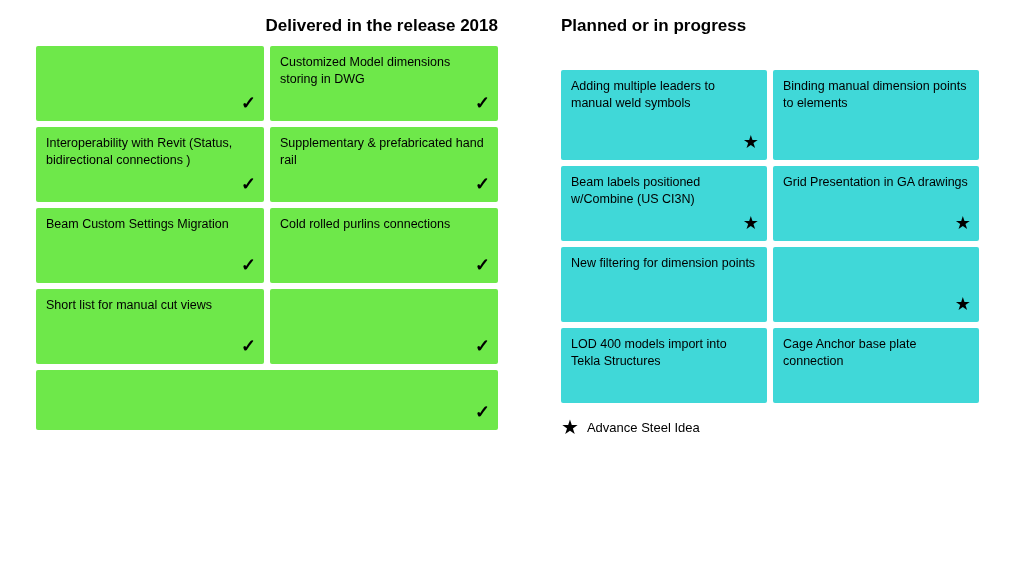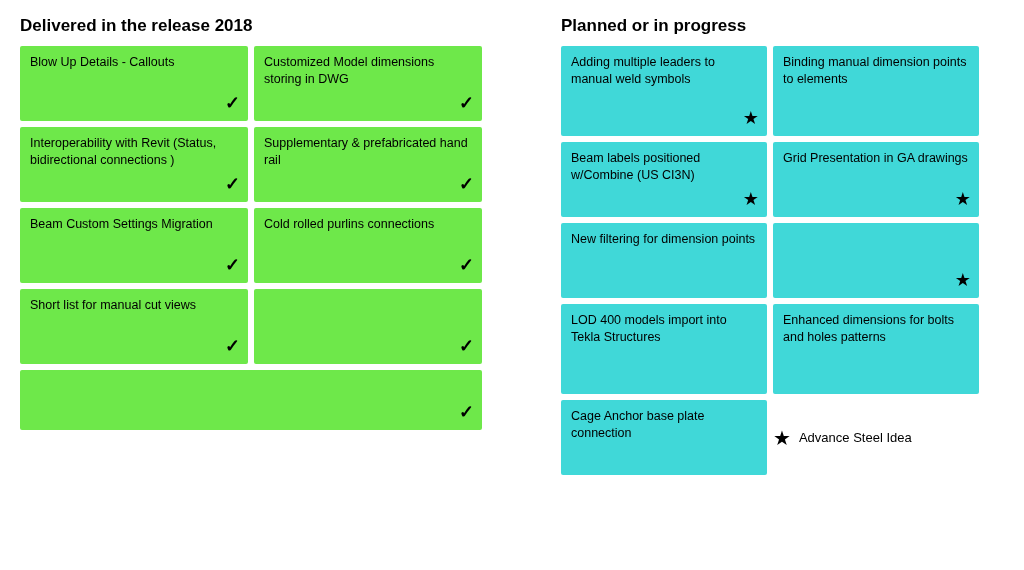--- a/index.html
+++ b/index.html
@@ -46,20 +46,21 @@
       padding: 8px 10px;
       min-height: 75px;
       position: relative;
       font-size: 12.5px;
       line-height: 1.35;
       display: flex;
       align-items: flex-start;
     }
     .card-cyan.tall {
       min-height: 90px;
+      margin-top: 24px;
     }
     .checkmark {
       position: absolute;
       bottom: 6px;
       right: 8px;
       font-size: 18px;
       font-weight: bold;
       color: #000;
     }
     .star {
@@ -72,20 +73,21 @@
     .card-text {
       font-size: 12.5px;
       line-height: 1.35;
     }
     .legend-star {
       font-size: 20px;
     }
     
     .delivered-section {
       width: 478px;
+      align-items: flex-end;
     }
     
     .planned-section {
       width: 456px;
       padding-left: 23px;
     }
     .delivered-section .grid-2col {
       grid-template-columns: 228px 228px;
     }
     .planned-section .grid-2col {
@@ -95,21 +97,20 @@
 </head>
 <body>
 
 <div style="display:flex; gap:40px;">
 
   <div class="section delivered-section">
     <div class="section-title">Delivered in the release 2018</div>
     <div class="grid-2col">
 
       <div class="card-green">
-        <span class="card-text">Blow Up Details - Callouts</span>
         <span class="checkmark">✓</span>
       </div>
 
       <div class="card-green">
         <span class="card-text">Customized Model dimensions storing in DWG</span>
         <span class="checkmark">✓</span>
       </div>
 
       <div class="card-green">
         <span class="card-text">Interoperability with Revit (Status, bidirectional connections )</span>
@@ -175,23 +176,20 @@
       </div>
 
       <div class="card-cyan">
         <span class="star">★</span>
       </div>
 
       <div class="card-cyan">
         <span class="card-text">LOD 400 models import into Tekla Structures</span>
       </div>
 
-      <div class="card-cyan tall">
-        <span class="card-text">Enhanced dimensions for bolts and holes patterns</span>
-      </div>
 
       <div class="card-cyan">
         <span class="card-text">Cage Anchor base plate connection</span>
       </div>
 
       <div style="display:flex; align-items:center; gap:8px; padding:6px 0;">
         <span class="legend-star">★</span>
         <span>Advance Steel Idea</span>
       </div>
 

